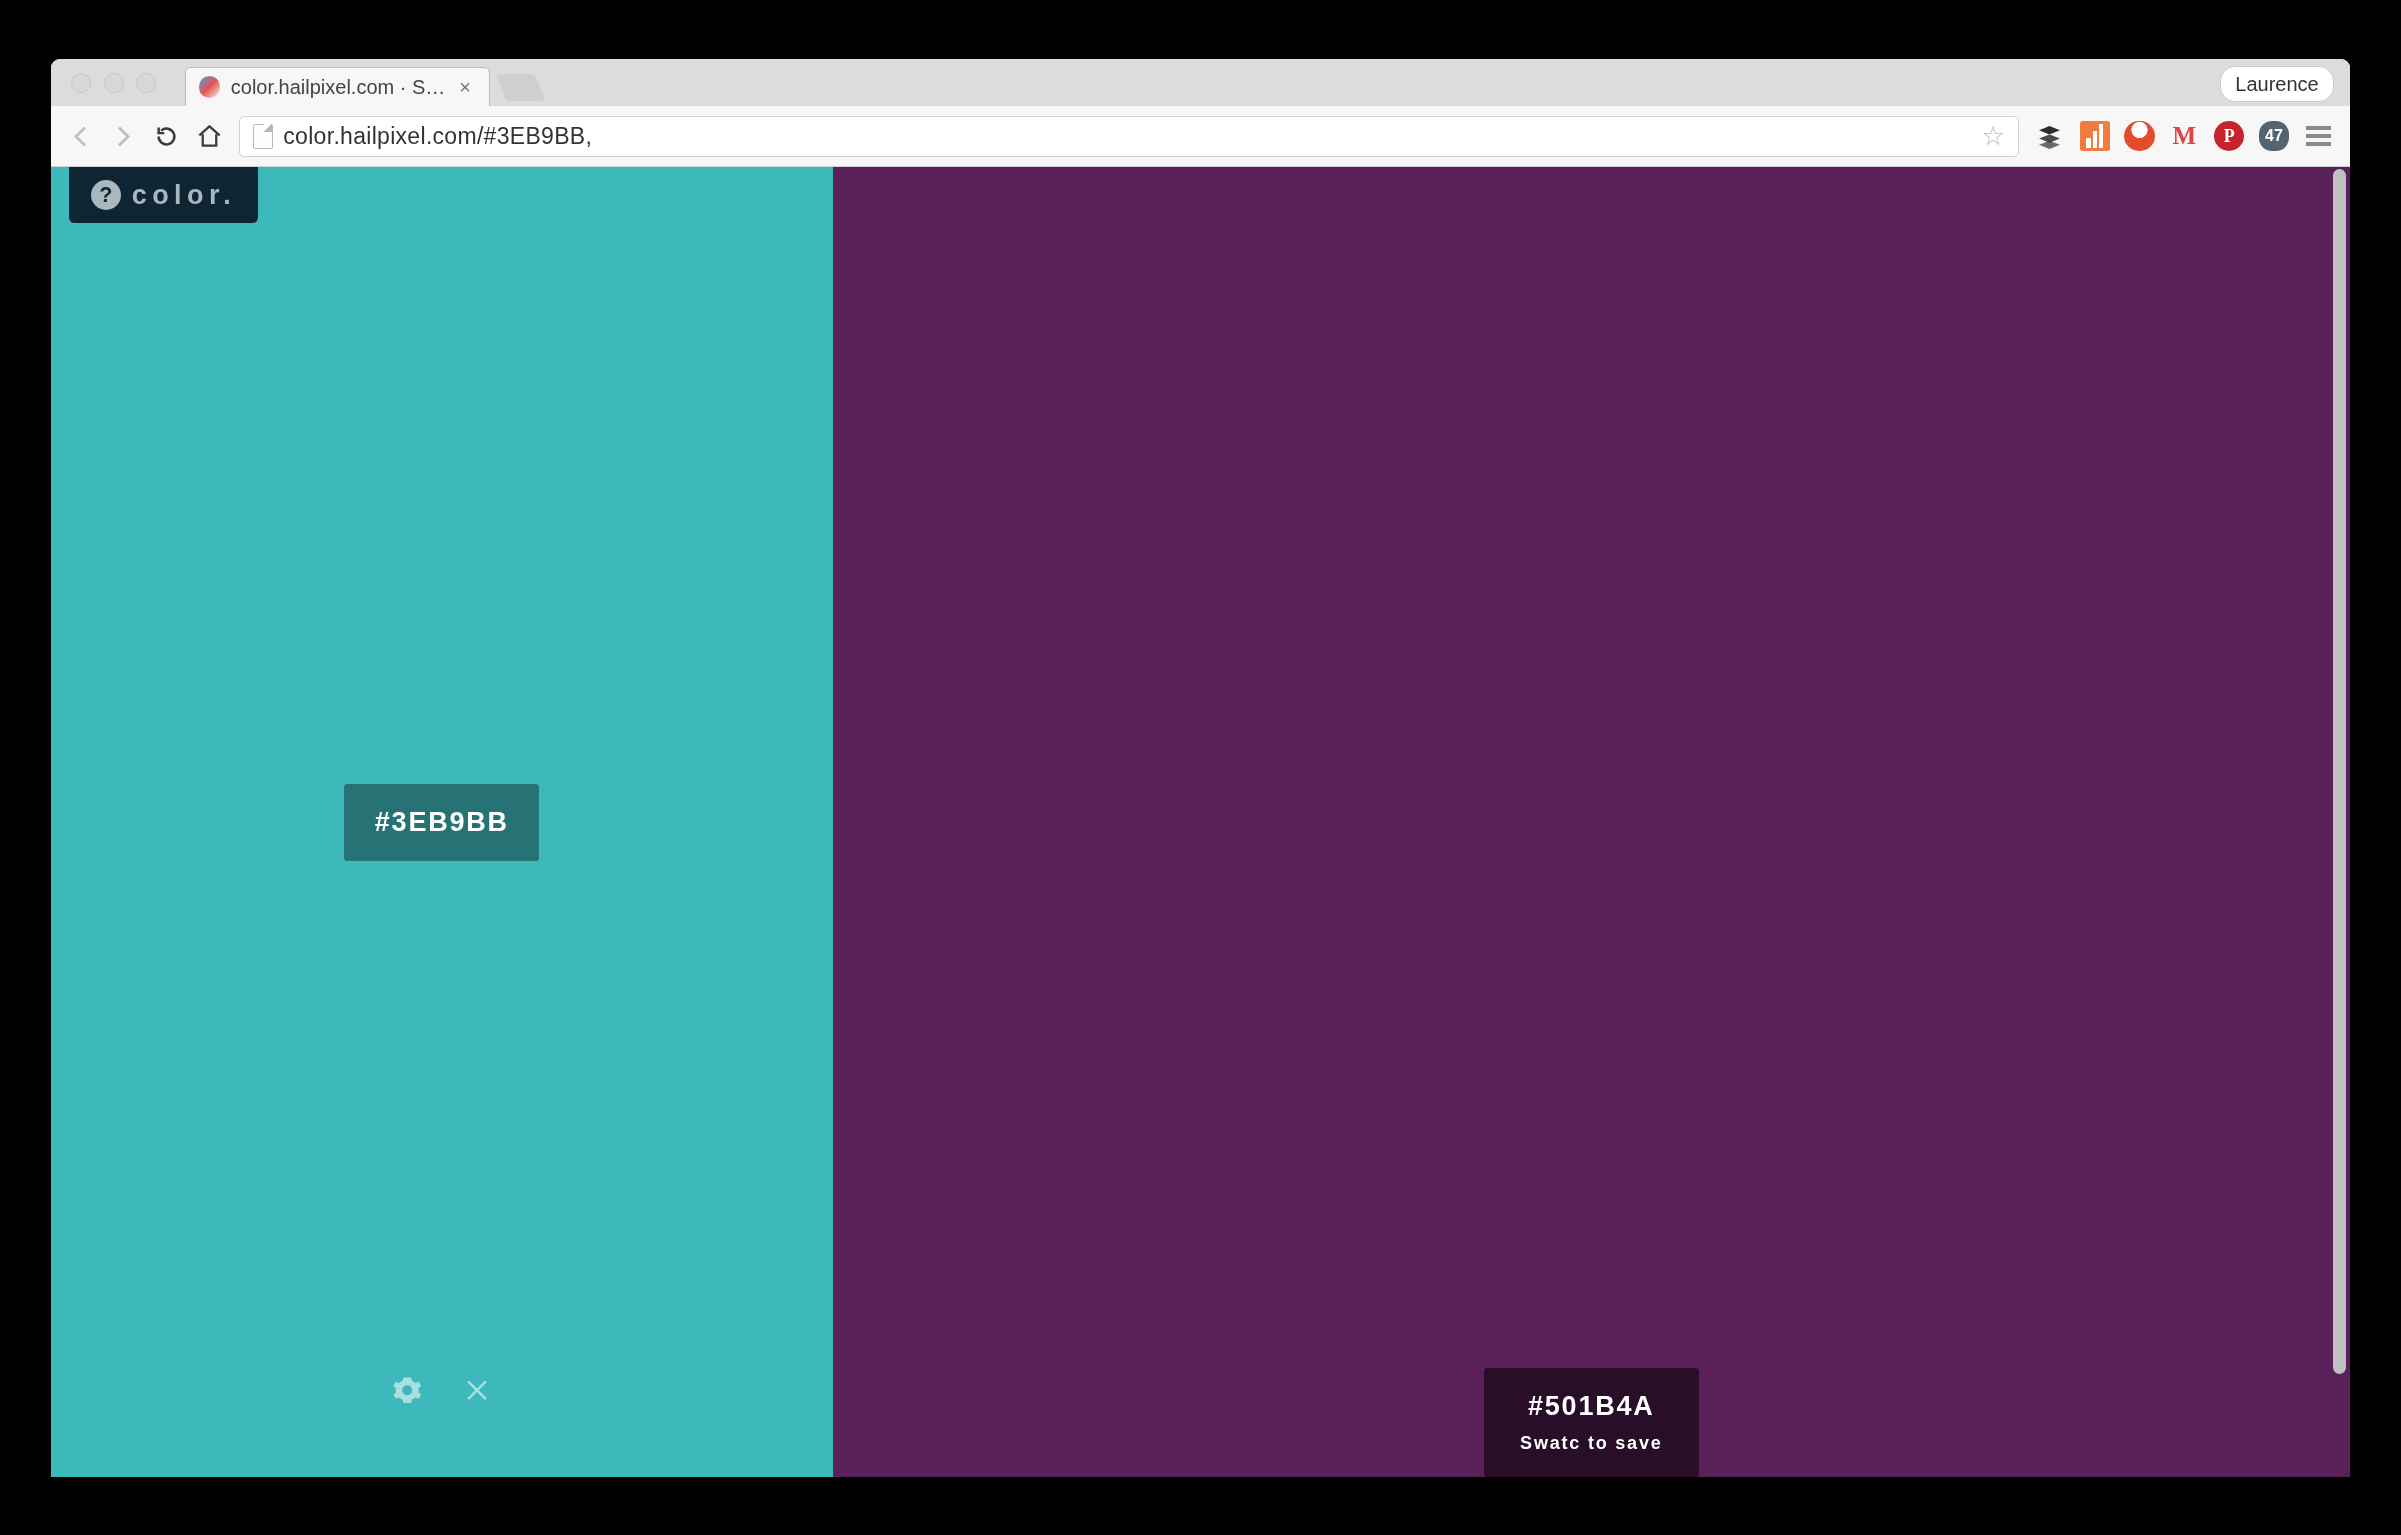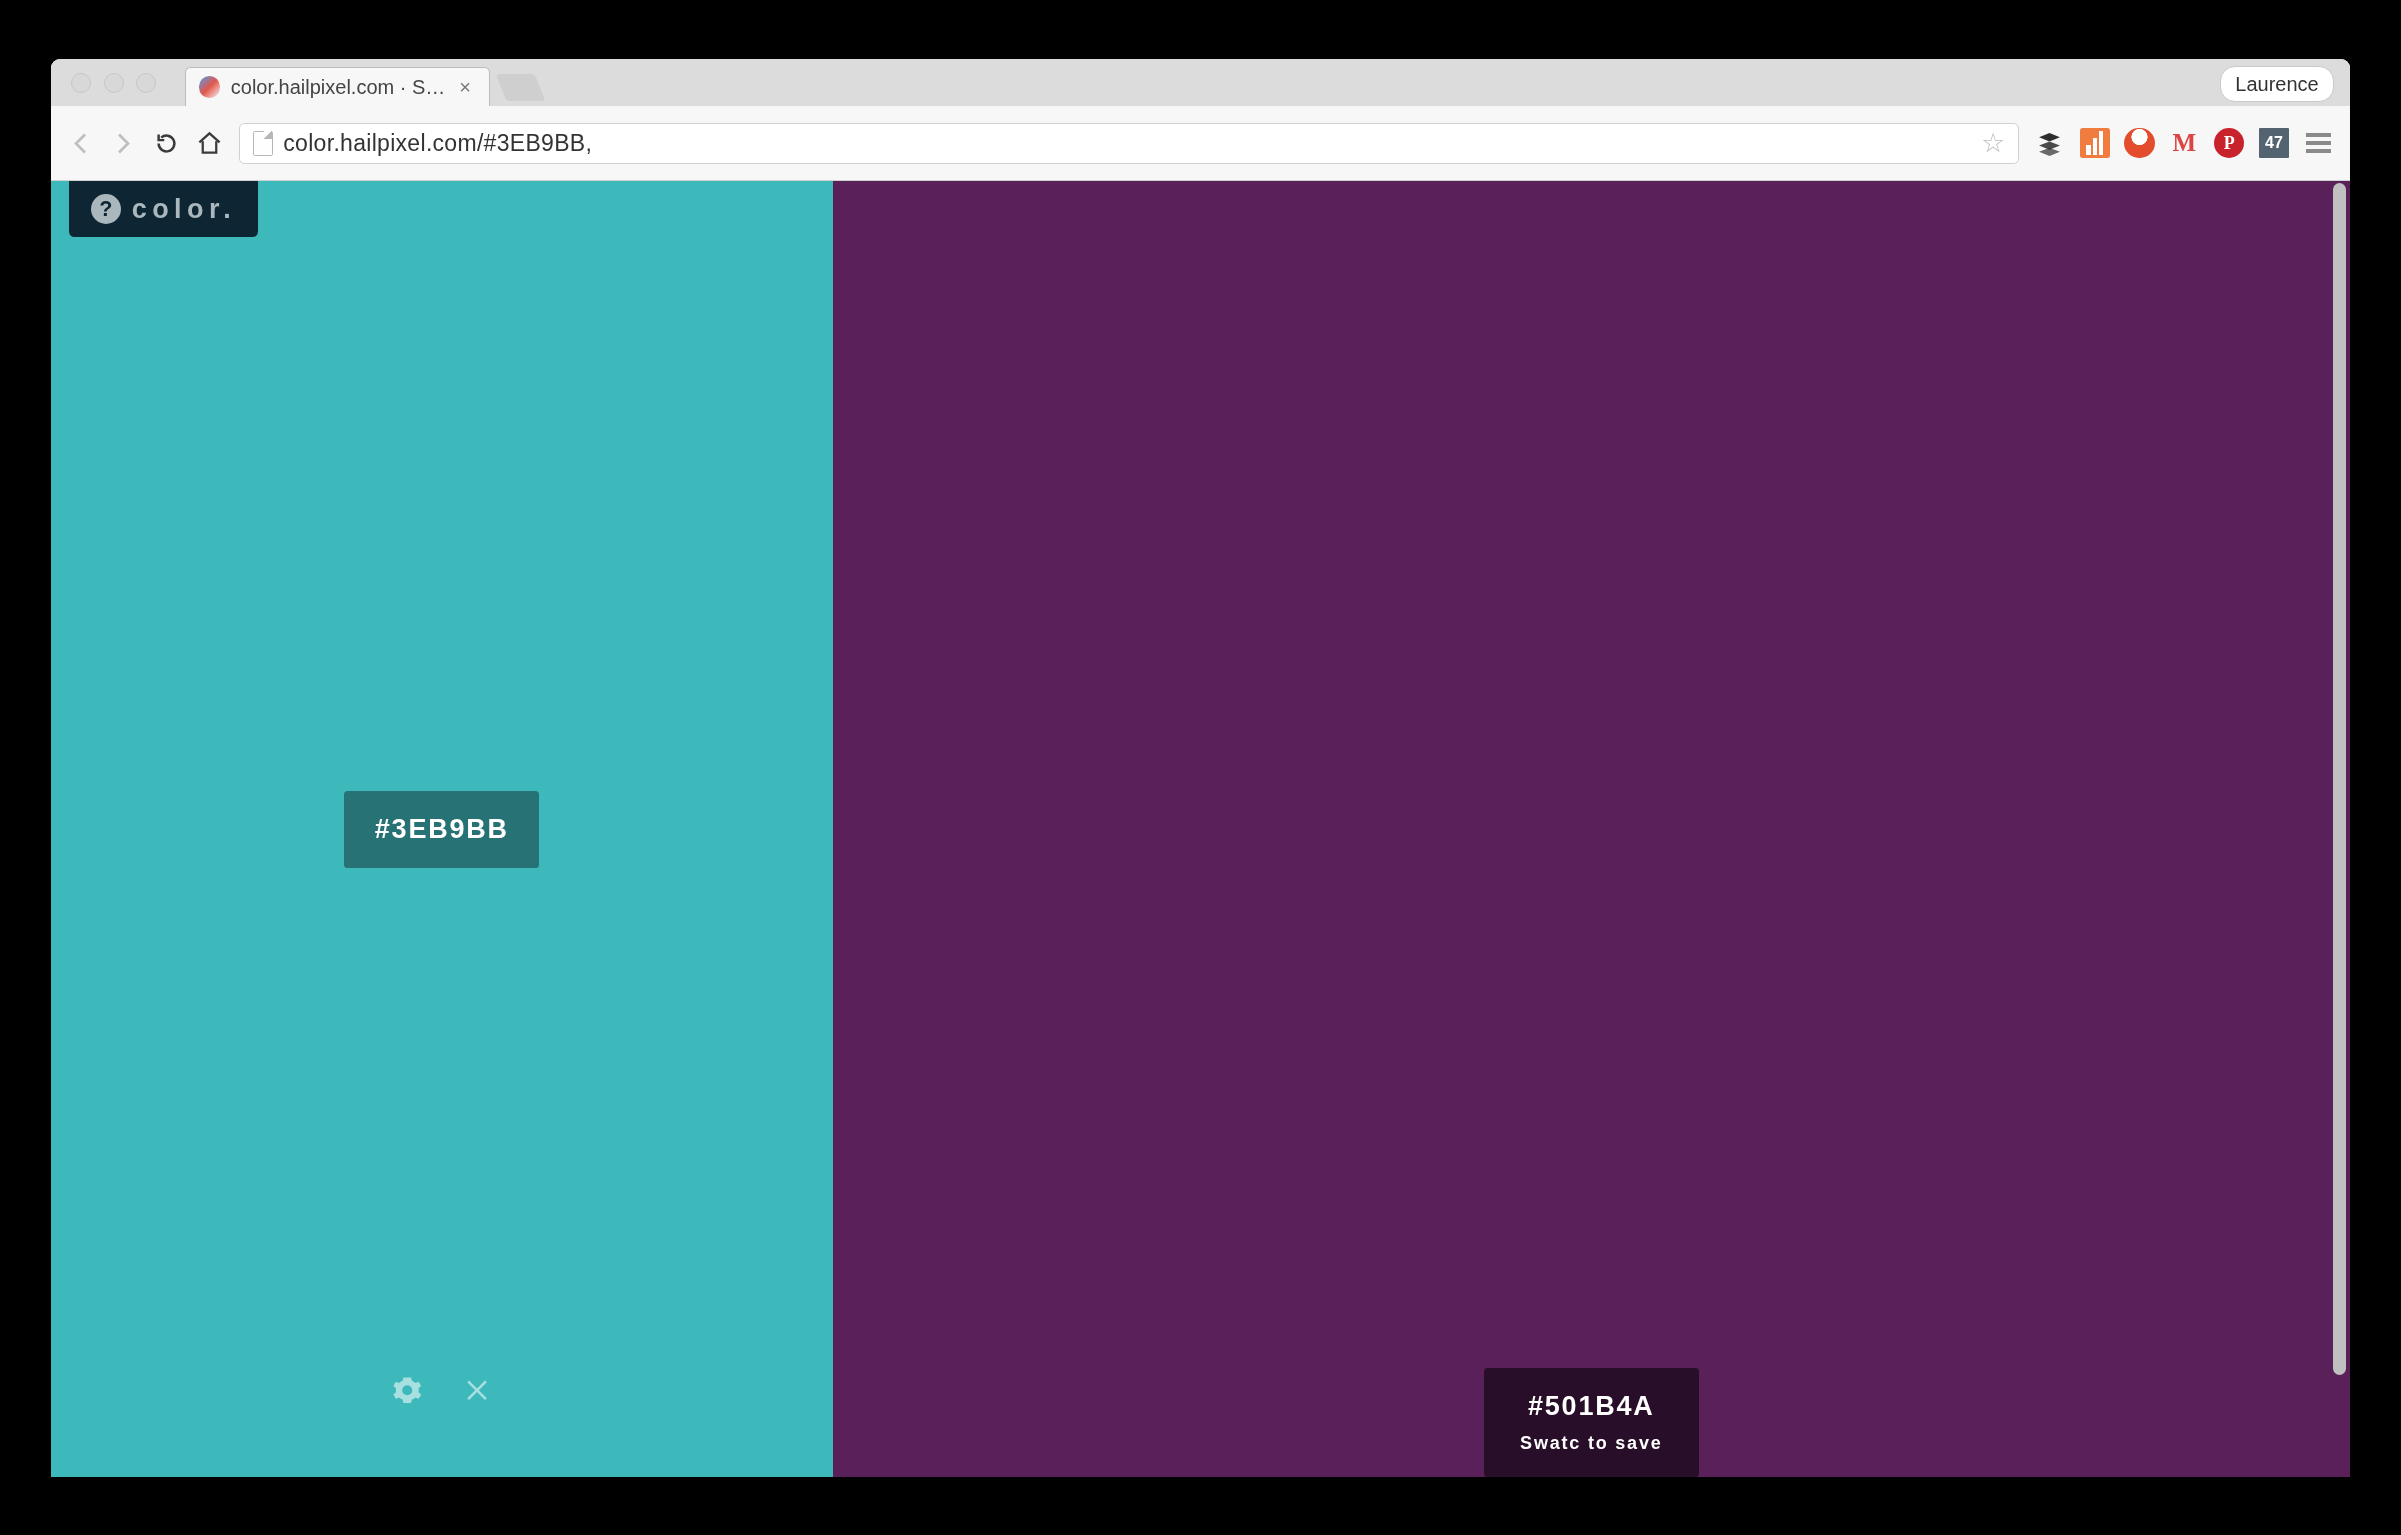--- a/index.html
+++ b/index.html
@@ -85,21 +85,21 @@
       background: #fff;
       border: 0.9px solid #c9c9c9;
       border-radius: 15px;
       padding: 5.4px 14.3px;
       font-size: 20px;
       color: #333;
     }
 
     
     .toolbar {
-      height: 75px;
+      height: 61px;
       background: #f7f7f7;
       border-bottom: 0.9px solid #d0d0d0;
       display: flex;
       align-items: center;
       padding: 0 16px;
       gap: 16px;
     }
     .nav-btn {
       width: 27px; height: 27px;
       display: flex; align-items: center; justify-content: center;
@@ -134,21 +134,21 @@
     }
     .ext-buffer { color: #333; }
     .ext-analytics { background: #f07c3f; color: #fff; border-radius: 2.7px; display:flex;align-items:flex-end;justify-content:center;gap:1.8px;padding:3.6px; }
     .ext-analytics span{ width:4.5px; background:#fff; }
     .ext-opera { width: 30.5px; height: 30.5px; border-radius: 50%; background: radial-gradient(circle at 50% 30%, #fff 30%, #e34c2d 32%); }
     .ext-gmail { color: #d44; font-family: serif; font-size: 25px; font-weight: bold; }
     .ext-pinterest { width: 30.5px; height: 30.5px; border-radius: 50%; background: #c8232c; color: #fff; font-family: serif; }
     .ext-badge {
       background: #53636f; color: #fff;
       font-size: 16px;
-      padding: 3.6px 5.4px; border-radius: 1px;
+      padding: 3.6px 5.4px; border-radius: 13px;
     }
     .ext-menu { display: flex; flex-direction: column; gap: 4.5px; }
     .ext-menu span { width: 25px; height: 3.6px; background: #8a8a8a; }
 
     
     .viewport {
       flex: 1;
       position: relative;
       display: flex;
       overflow: hidden;

